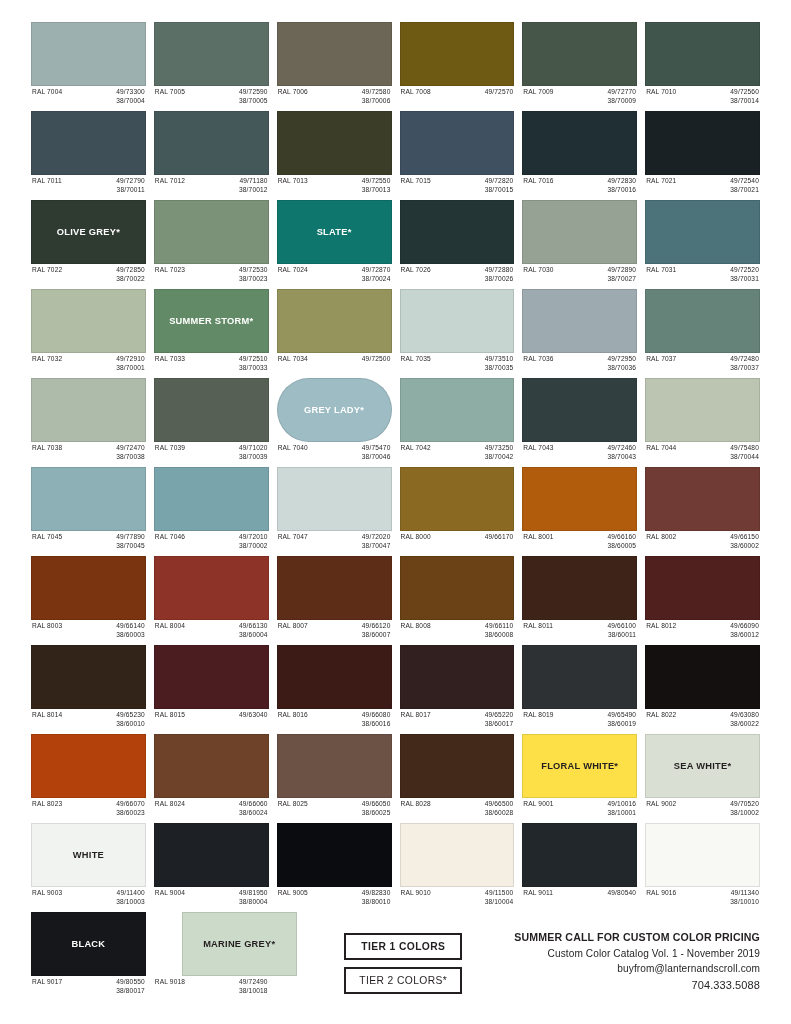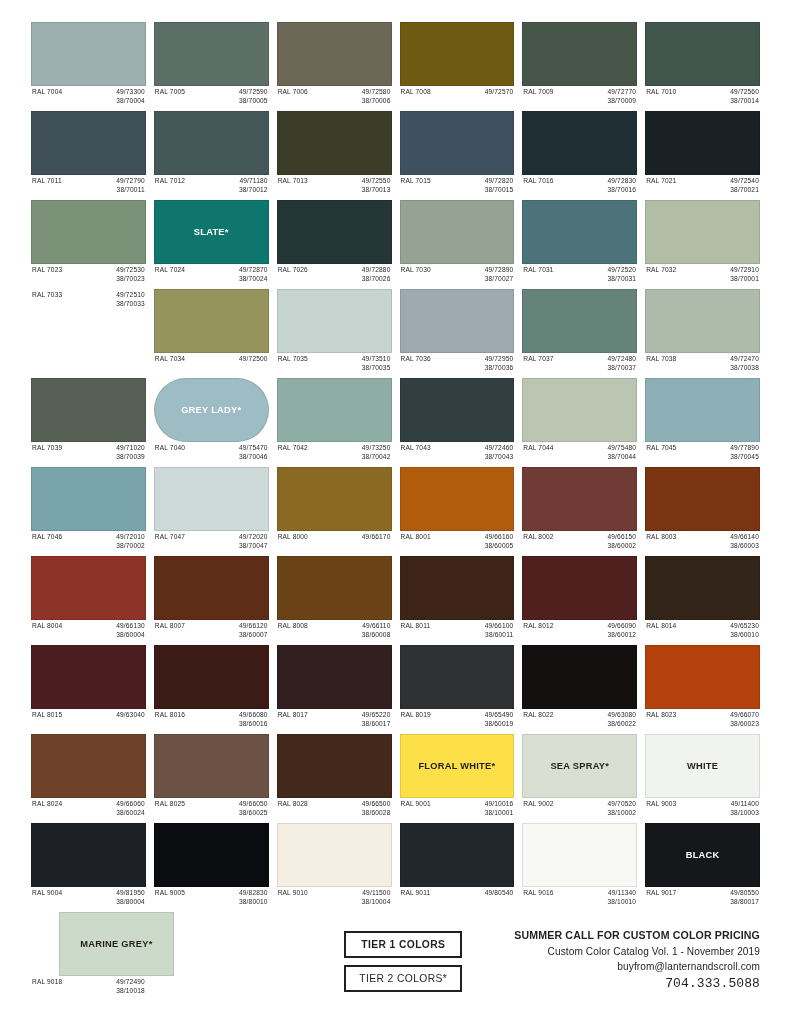--- a/index.html
+++ b/index.html
@@ -110,23 +110,22 @@
     font-size: 10.6px;
     font-weight: bold;
     letter-spacing: 0.15px;
     margin-bottom: 1px;
   }
   .contact-line {
     font-size: 10.1px;
     letter-spacing: 0.1px;
   }
   #contact-phone {
-    font-size: 13px;
+    font-size: 11px;
     letter-spacing: 0.1px;
-    font-family: Liberation Mono, monospace;
   }
 </style>
 </head>
 <body>
 
 <div id="page">
 
   <div id="swatch-grid">
       <div class="swatch-cell">
         <div class="swatch-chip" style="background-color: rgb(155, 176, 175);"></div>
@@ -241,20 +240,32 @@
         <div class="swatch-chip" style="background-color: rgb(26, 33, 37);"></div>
         <div class="swatch-meta">
           <span class="swatch-ral">RAL 7021</span>
           <span class="swatch-codes">
             <span class="code-line">49/72540</span>
             <span class="code-line">38/70021</span>
           </span>
         </div>
       </div>
       <div class="swatch-cell">
+        <div class="swatch-chip" style="background-color: rgb(47, 58, 49);">
+          <span class="swatch-name" style="color: rgb(255, 255, 255);">OLIVE GREY*</span>
+        </div>
+        <div class="swatch-meta">
+          <span class="swatch-ral">RAL 7022</span>
+          <span class="swatch-codes">
+            <span class="code-line">49/72850</span>
+            <span class="code-line">38/70022</span>
+          </span>
+        </div>
+      </div>
+      <div class="swatch-cell">
         <div class="swatch-chip" style="background-color: rgb(123, 145, 120);"></div>
         <div class="swatch-meta">
           <span class="swatch-ral">RAL 7023</span>
           <span class="swatch-codes">
             <span class="code-line">49/72530</span>
             <span class="code-line">38/70023</span>
           </span>
         </div>
       </div>
       <div class="swatch-cell">
@@ -303,20 +314,23 @@
         <div class="swatch-chip" style="background-color: rgb(177, 189, 165);"></div>
         <div class="swatch-meta">
           <span class="swatch-ral">RAL 7032</span>
           <span class="swatch-codes">
             <span class="code-line">49/72910</span>
             <span class="code-line">38/70001</span>
           </span>
         </div>
       </div>
       <div class="swatch-cell">
+        <div class="swatch-chip" style="background-color: rgb(98, 138, 102);">
+          <span class="swatch-name" style="color: rgb(255, 255, 255);">SUMMER STORM*</span>
+        </div>
         <div class="swatch-meta">
           <span class="swatch-ral">RAL 7033</span>
           <span class="swatch-codes">
             <span class="code-line">49/72510</span>
             <span class="code-line">38/70033</span>
           </span>
         </div>
       </div>
       <div class="swatch-cell">
         <div class="swatch-chip" style="background-color: rgb(148, 148, 92);"></div>
@@ -644,21 +658,21 @@
         <div class="swatch-meta">
           <span class="swatch-ral">RAL 9001</span>
           <span class="swatch-codes">
             <span class="code-line">49/10016</span>
             <span class="code-line">38/10001</span>
           </span>
         </div>
       </div>
       <div class="swatch-cell">
         <div class="swatch-chip" style="background-color: rgb(217, 224, 211);">
-          <span class="swatch-name" style="color: rgb(35, 31, 32);">SEA SPRAY*</span>
+          <span class="swatch-name" style="color: rgb(35, 31, 32);">SEA WHITE*</span>
         </div>
         <div class="swatch-meta">
           <span class="swatch-ral">RAL 9002</span>
           <span class="swatch-codes">
             <span class="code-line">49/70520</span>
             <span class="code-line">38/10002</span>
           </span>
         </div>
       </div>
       <div class="swatch-cell">

